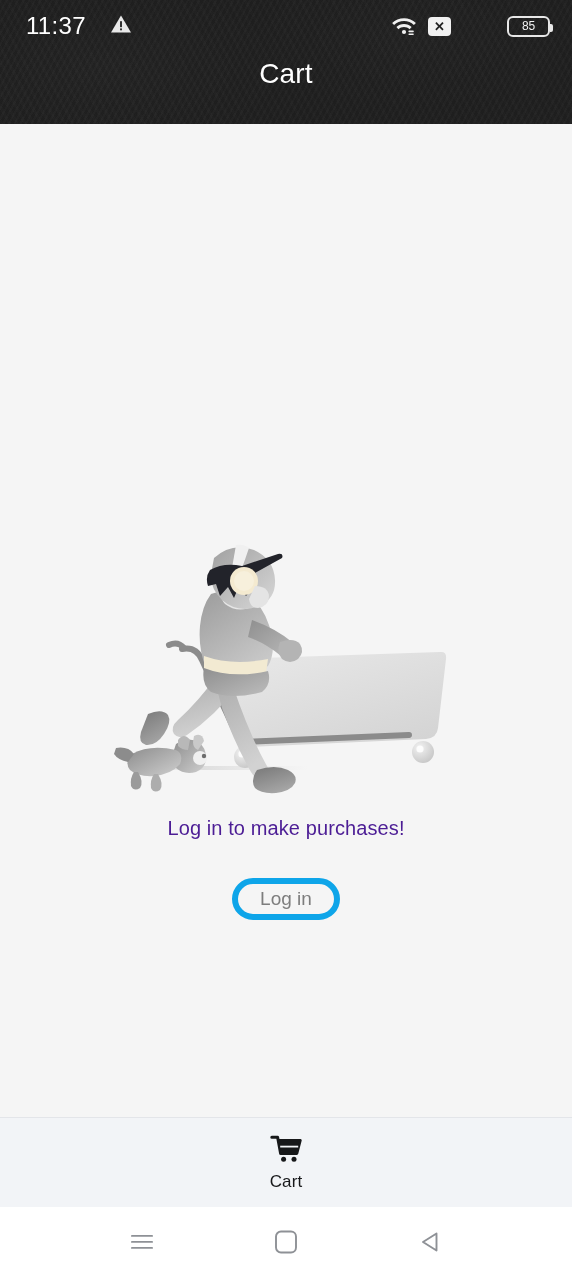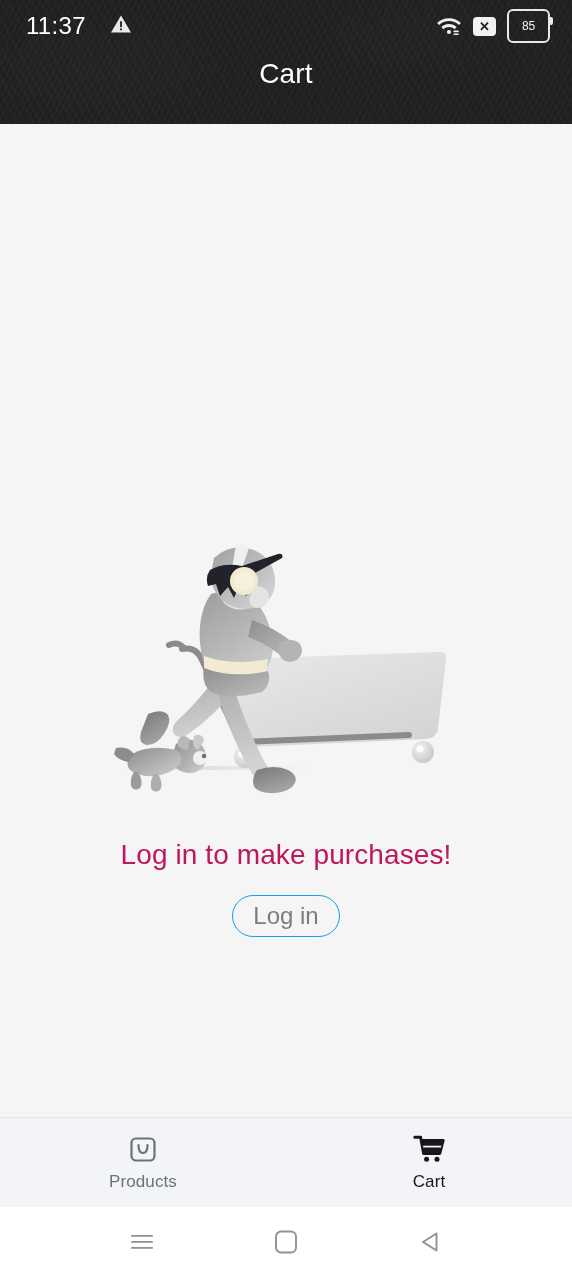--- a/index.html
+++ b/index.html
@@ -38,23 +38,23 @@
     color:#ffffff; font-size:24px; letter-spacing:0.3px;
   }
   .warn-icon { display:block; }
   .status-right { display:flex; align-items:center; gap:11px; }
   .sim-off {
     width:23px; height:19px; border-radius:4px; background:#f1f1f1;
     display:flex; align-items:center; justify-content:center;
     color:#1f1f1f; font-size:13px; font-weight:bold; line-height:1;
   }
   .battery {
-    position:relative; width:43px; height:34px;
+    position:relative; width:43px; height:21px;
     border:2px solid #e8e8e8; border-radius:6px;
-    display:flex; align-items:center; justify-content:center;
+    display:flex; align-items:center; justify-content:center;margin-left:45px;
   }
   .battery::after {
     content:""; position:absolute; right:-5px; top:6px;
     width:3px; height:8px; border-radius:0 2px 2px 0; background:#e8e8e8;
   }
   .battery span { color:#f2f2f2; font-size:12px; line-height:1; letter-spacing:-0.2px; }
 
   .page-title {
     position:absolute; left:0; right:0; top:58px;
     text-align:center; color:#ffffff; font-size:28px; letter-spacing:0.2px;
@@ -68,29 +68,28 @@
     display:flex; flex-direction:column; align-items:center;
     overflow:hidden;
   }
   .empty-wrap {
     position:absolute; left:0; right:0;
     top:418px;
     display:flex; flex-direction:column; align-items:center;
   }
   .illus { width:348px; height:275px; display:block; }
   .empty-text {
-    margin-top:22px;
-    color:#be185d; font-size:28px; letter-spacing:0.1px;
+    color:#4c1d95; font-size:20px; letter-spacing:0.1px;
   }
   .login-btn {
-    margin-top:24px;
+    margin-top:38px;
     width:108px; height:42px;
-    border:1px solid #0ea5e9; border-radius:21px;
+    border:6px solid #0ea5e9; border-radius:21px;
     background:transparent;
-    color:#7d7d7d; font-size:24px;
+    color:#7d7d7d; font-size:19px;
     font-family:"Liberation Sans", sans-serif;
     display:flex; align-items:center; justify-content:center;
     cursor:pointer;
   }
 
   
   .tabbar {
     flex:0 0 auto;
     height:90px;
     background:#f2f4f7;
@@ -261,29 +260,20 @@
 
       <div class="empty-text">Log in to make purchases!</div>
 
       <button class="login-btn">Log in</button>
     </div>
   </div>
 
   <div class="tabbar">
 
 
-    <div class="tab">
-      <span class="ic">
-        <svg width="30" height="30" viewBox="0 0 30 30">
-          <rect x="3.5" y="4.5" width="23" height="22" rx="4.5" fill="none" stroke="#6e7277" stroke-width="2.2"></rect>
-          <path d="M10.5 11 Q10.5 19 15 19 Q19.5 19 19.5 11" fill="none" stroke="#6e7277" stroke-width="2.2" stroke-linecap="round"></path>
-        </svg>
-      </span>
-      <span class="lbl">Products</span>
-    </div>
 
     <div class="tab active">
       <span class="ic">
         <svg width="32" height="30" viewBox="0 0 32 30">
           <path d="M1.8 3.2 H7.6 L10.6 19.4 H26.8 L30.2 6.4 H8.8" fill="none" stroke="#17181a" stroke-width="3" stroke-linecap="round" stroke-linejoin="round"></path>
           <path d="M9.4 7.9 H29.4 L26.6 18.0 H11.2 Z" fill="#17181a"></path>
           <path d="M10.2 12.6 H28.2" stroke="#f2f4f7" stroke-width="1.8"></path>
           <circle cx="13.6" cy="25.2" r="2.5" fill="#17181a"></circle>
           <circle cx="24.0" cy="25.2" r="2.5" fill="#17181a"></circle>
         </svg>

